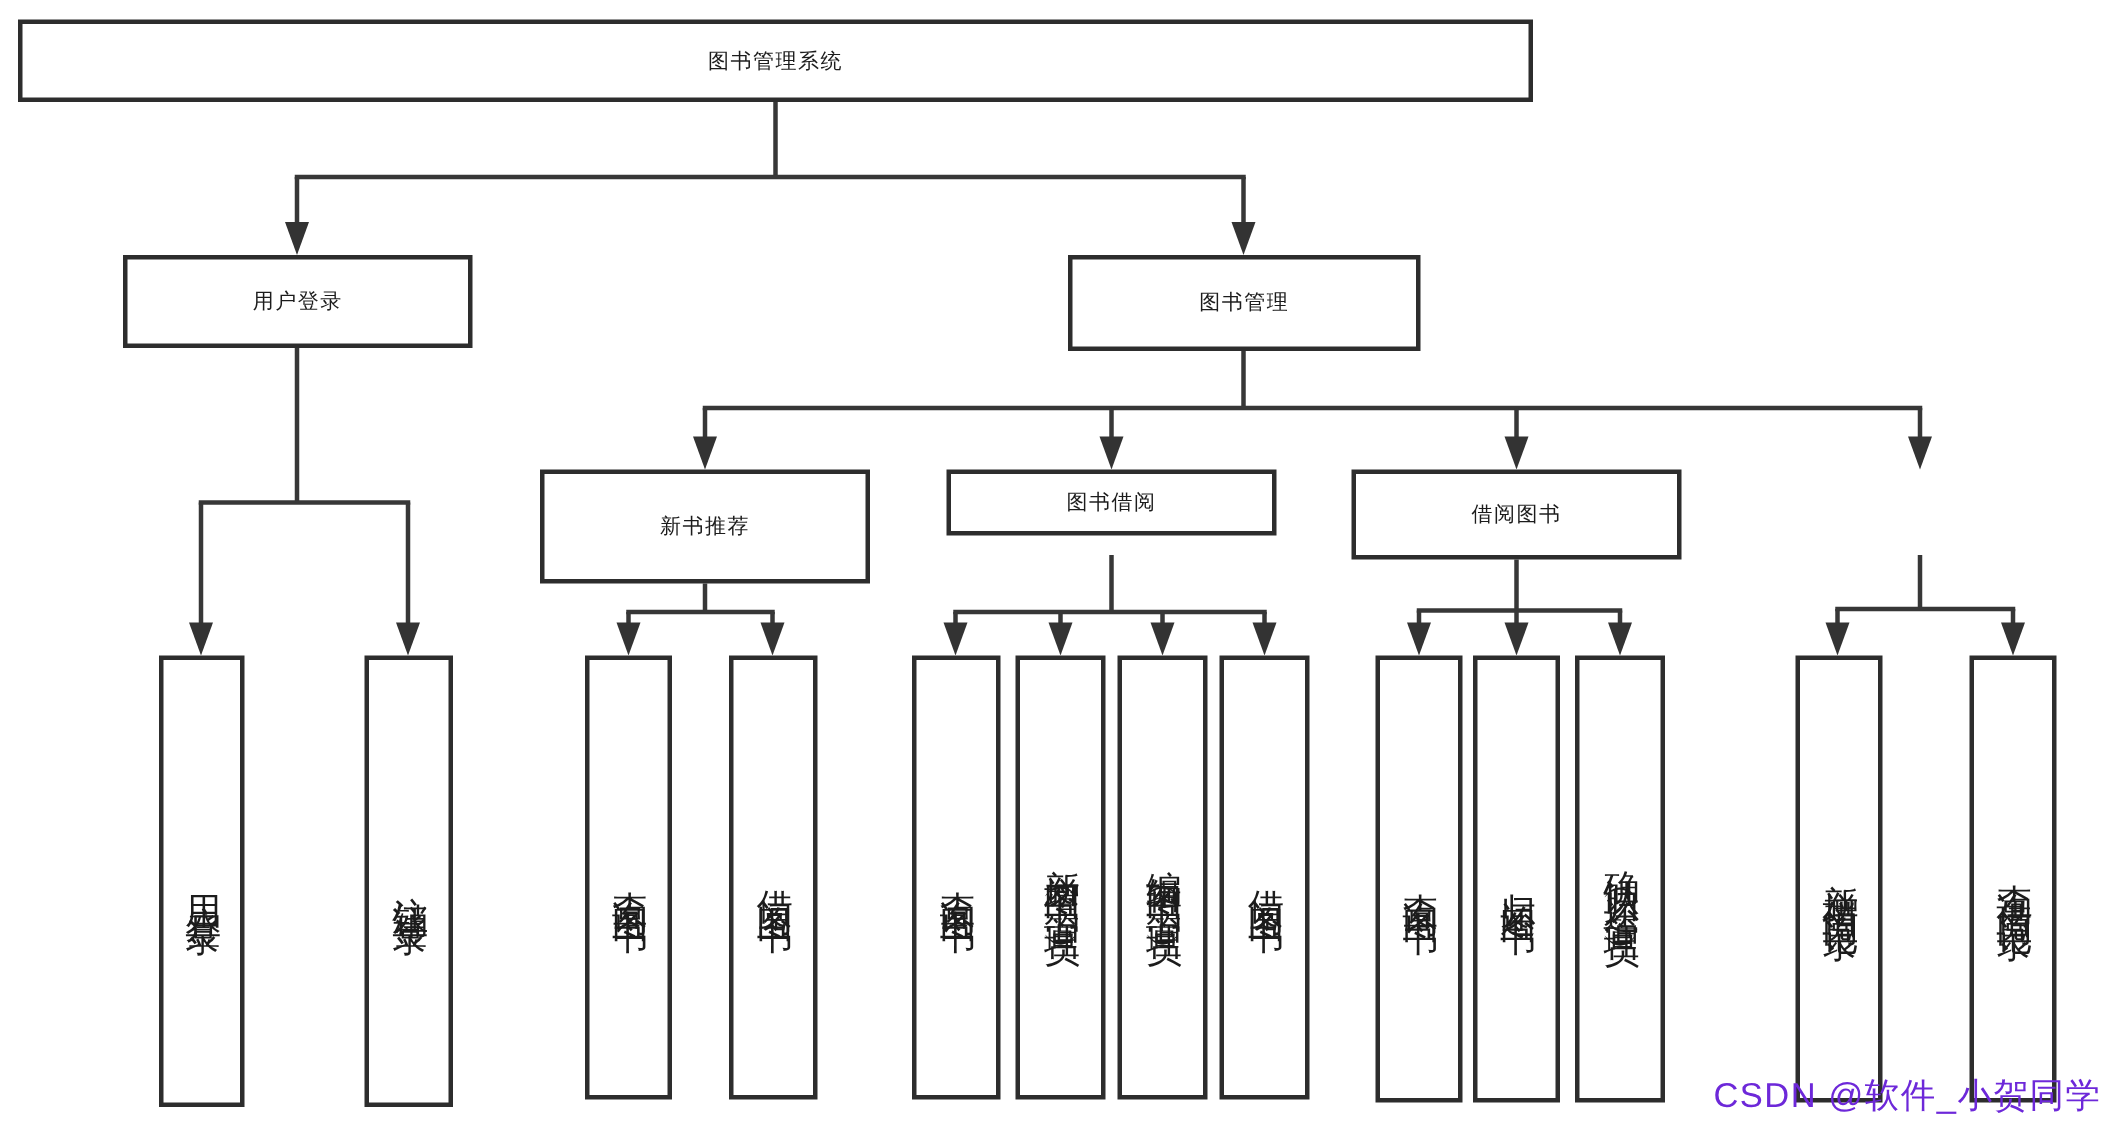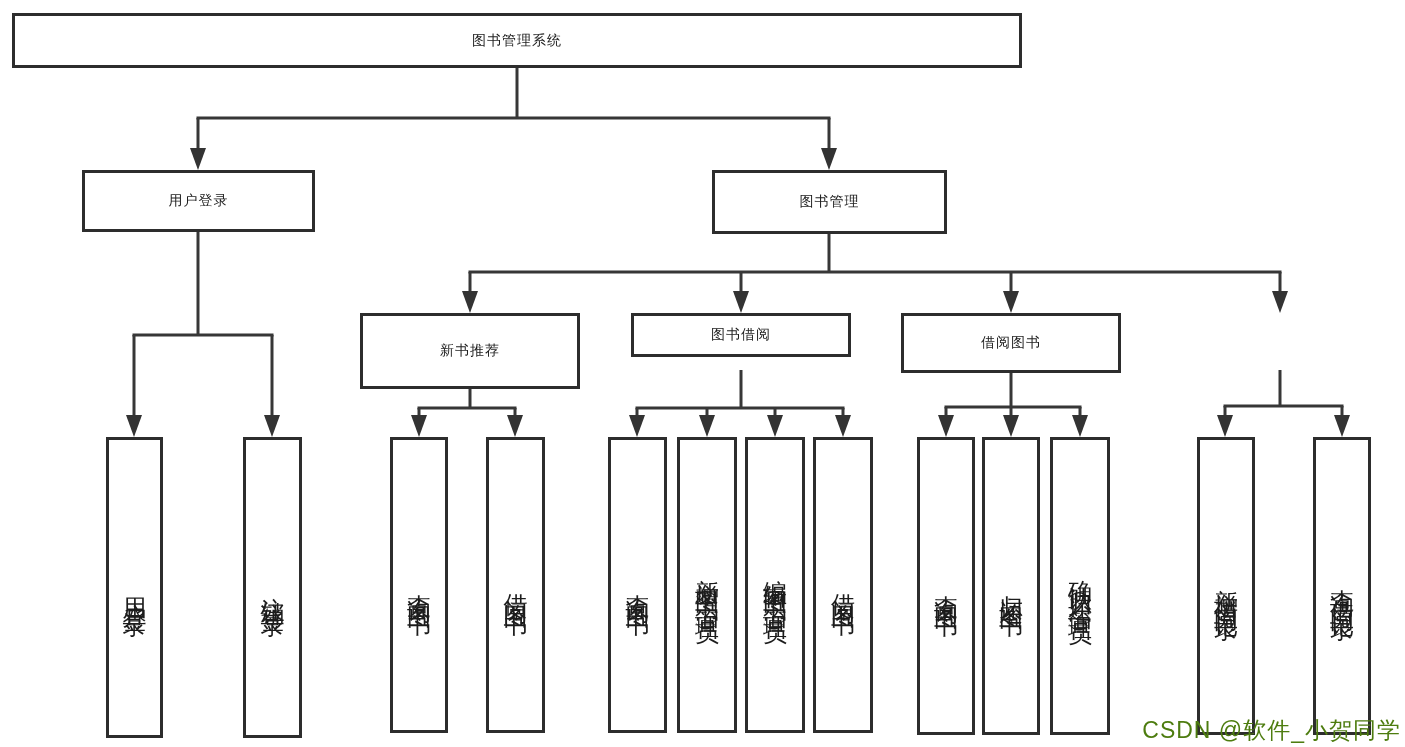--- a/index.html
+++ b/index.html
@@ -20,21 +20,21 @@
     color:#1c1c1c;
   }
   .h-node{font-size:14px;letter-spacing:1px;white-space:nowrap;}
   .v-node{
     writing-mode:vertical-rl;text-orientation:mixed;
     font-size:24px;letter-spacing:6px;line-height:1;
     padding-top:4px;
   }
   .watermark{
     position:absolute;right:4px;bottom:1px;
-    font-size:23px;letter-spacing:1px;color:#4d7c0f;
+    font-size:23px;letter-spacing:1px;color:#6d28d9;
     white-space:nowrap;
   }
 </style>
 </head>
 <body>
 
 <div class="stage">
 
   <svg class="wires" viewBox="0 0 1405 747" xmlns="http://www.w3.org/2000/svg">
     <g>

